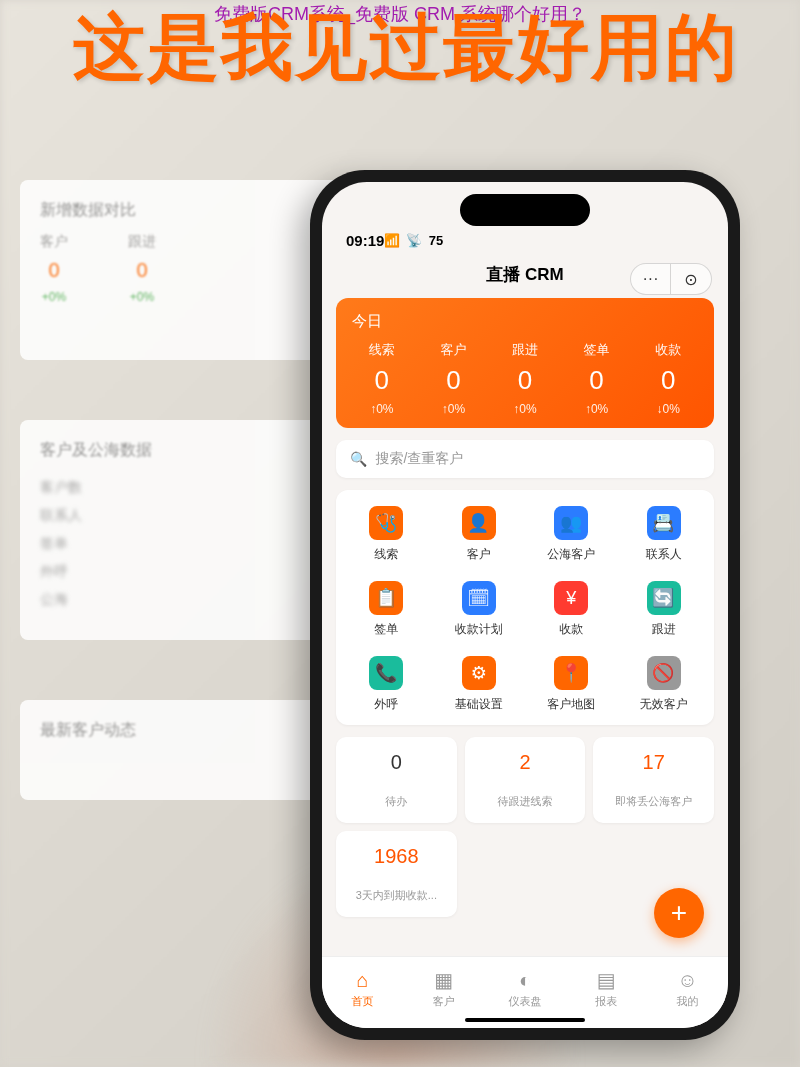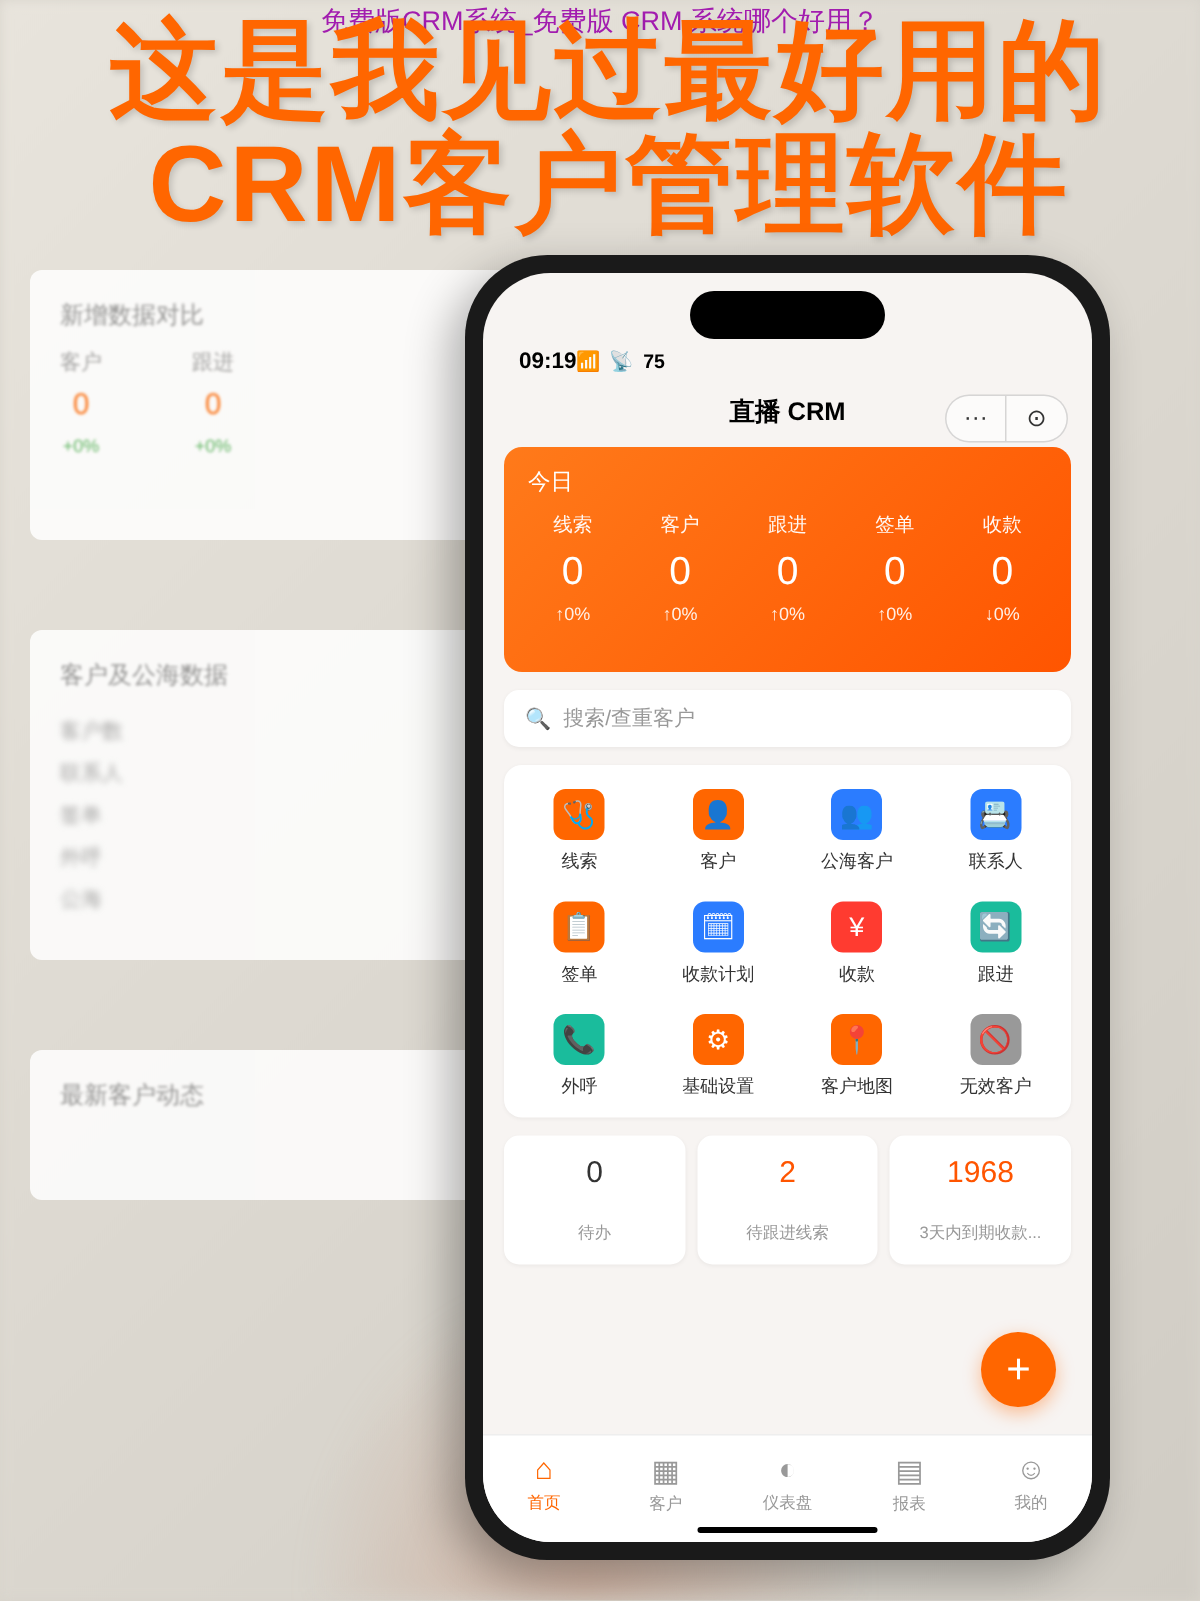--- a/index.html
+++ b/index.html
@@ -35,21 +35,21 @@
 .status-right { display: flex; align-items: center; gap: 6px; font-size: 13px; }
 
 
 .mp-header { display: flex; align-items: flex-start; justify-content: center; padding: 8px 16px 12px; position: relative; }
 .mp-title { font-size: 17px; font-weight: 600; color: #000; }
 .mp-capsule { position: absolute; right: 16px; display: flex; align-items: center; border: 1px solid rgba(0,0,0,0.15); border-radius: 20px; background: rgba(255,255,255,0.6); }
 .mp-capsule-btn { width: 40px; height: 30px; display: flex; align-items: center; justify-content: center; font-size: 16px; color: #333; }
 .mp-capsule-btn:first-child { border-right: 1px solid rgba(0,0,0,0.15); }
 
 
-.stats-card { margin: 0 14px; background: linear-gradient(135deg, #ff7a1a, #ff5500); border-radius: 12px; padding: 14px 10px 32px; color: #fff; }
+.stats-card { margin: 0 14px; background: linear-gradient(135deg, #ff7a1a, #ff5500); border-radius: 12px; padding: 14px 10px 12px; color: #fff; }
 .stats-today { font-size: 15px; margin-bottom: 10px; padding-left: 6px; }
 .stats-row { display: flex; justify-content: space-around; }
 .stats-item { text-align: center; flex: 1; }
 .stats-label { font-size: 13px; opacity: 0.95; }
 .stats-value { font-size: 26px; font-weight: 300; margin: 6px 0; }
 .stats-change { font-size: 12px; opacity: 0.9; }
 
 
 .search-bar { margin: 12px 14px; background: #fff; border-radius: 10px; padding: 10px 14px; display: flex; align-items: center; gap: 8px; color: #999; font-size: 14px; box-shadow: 0 1px 3px rgba(0,0,0,0.05); }
 
@@ -103,21 +103,20 @@
   <div class="dp-list">客户数<br>联系人<br>签单<br>外呼<br>公海</div>
 </div>
 <div class="desktop-panel dp3">
   <div class="dp-label">最新客户动态</div>
 </div>
 
 <div class="top-caption">免费版CRM系统_免费版 CRM 系统哪个好用？</div>
 
 <div class="headline">
   <div>这是我见过最好用的</div>
-  <div>CRM客户管理软件</div>
 </div>
 
 <div class="hand"></div>
 
 <div class="phone">
   <div class="phone-screen">
     <div class="notch"></div>
 
     <div class="status-bar">
       <span>09:19</span>
@@ -226,20 +225,24 @@
     <div class="count-grid" id="count-grid">
         <div class="count-card">
           <div class="count-val ">0</div>
     <div class="count-lbl">待办</div>
         </div>
         <div class="count-card">
           <div class="count-val red">2</div>
     <div class="count-lbl">待跟进线索</div>
         </div>
         <div class="count-card">
+          <div class="count-val red">17</div>
+    <div class="count-lbl">即将丢公海客户</div>
+        </div>
+        <div class="count-card">
           <div class="count-val red">1968</div>
     <div class="count-lbl">3天内到期收款...</div>
         </div>
       </div>
 
     <div class="fab">+</div>
 
     <div class="bottom-nav" id="bottom-nav">
         <div class="nav-item active">
           <div class="nav-icon">⌂</div>

